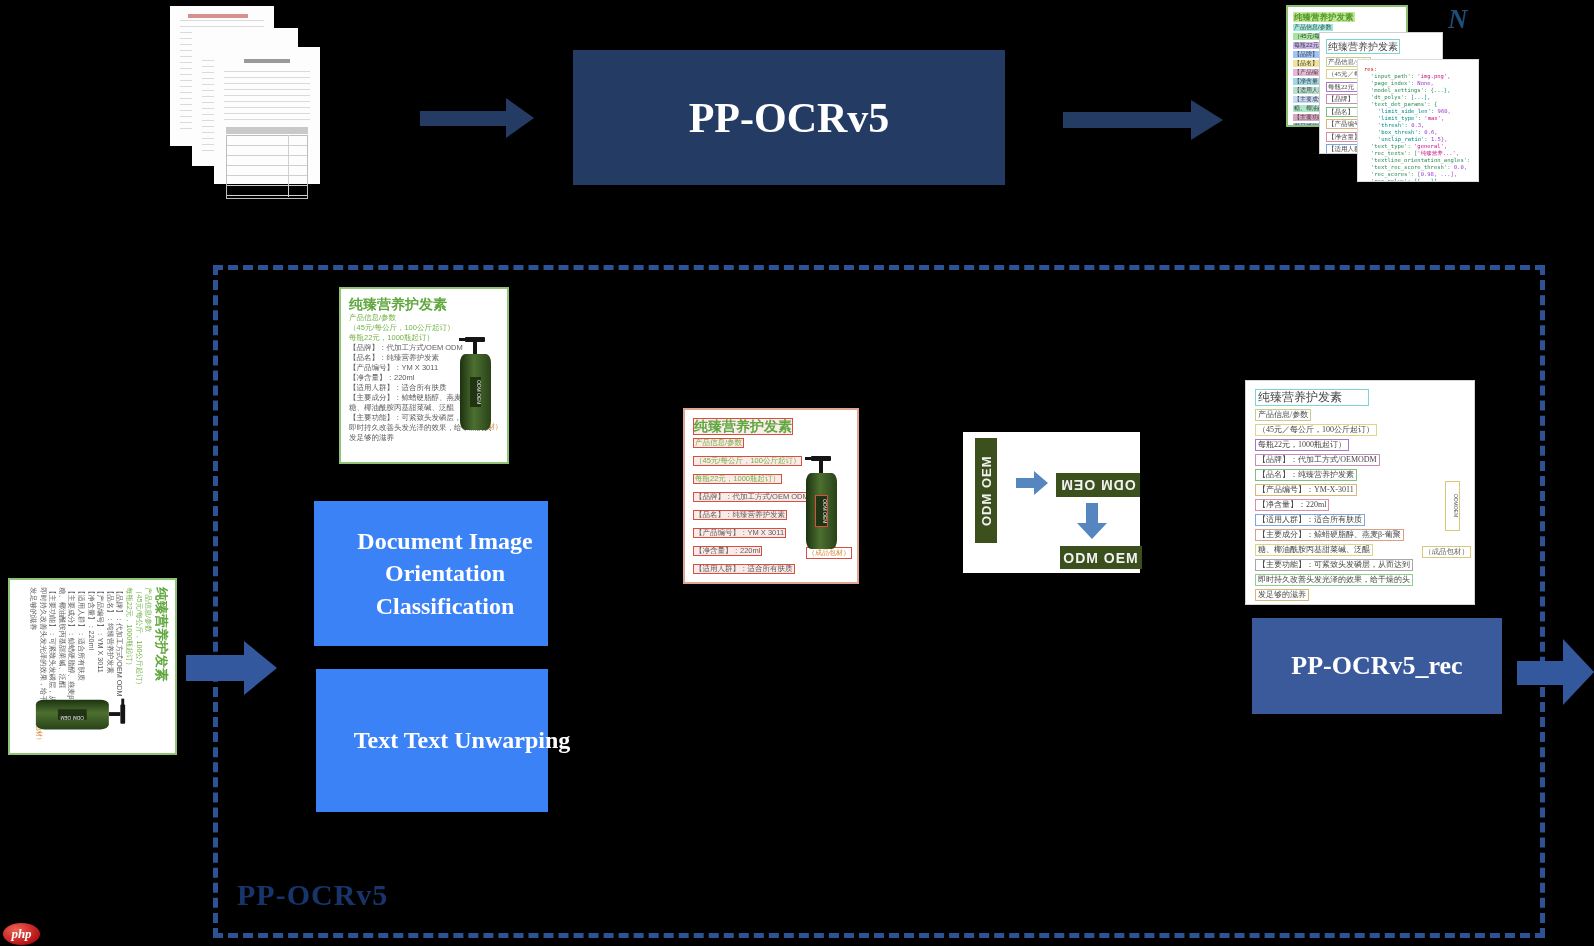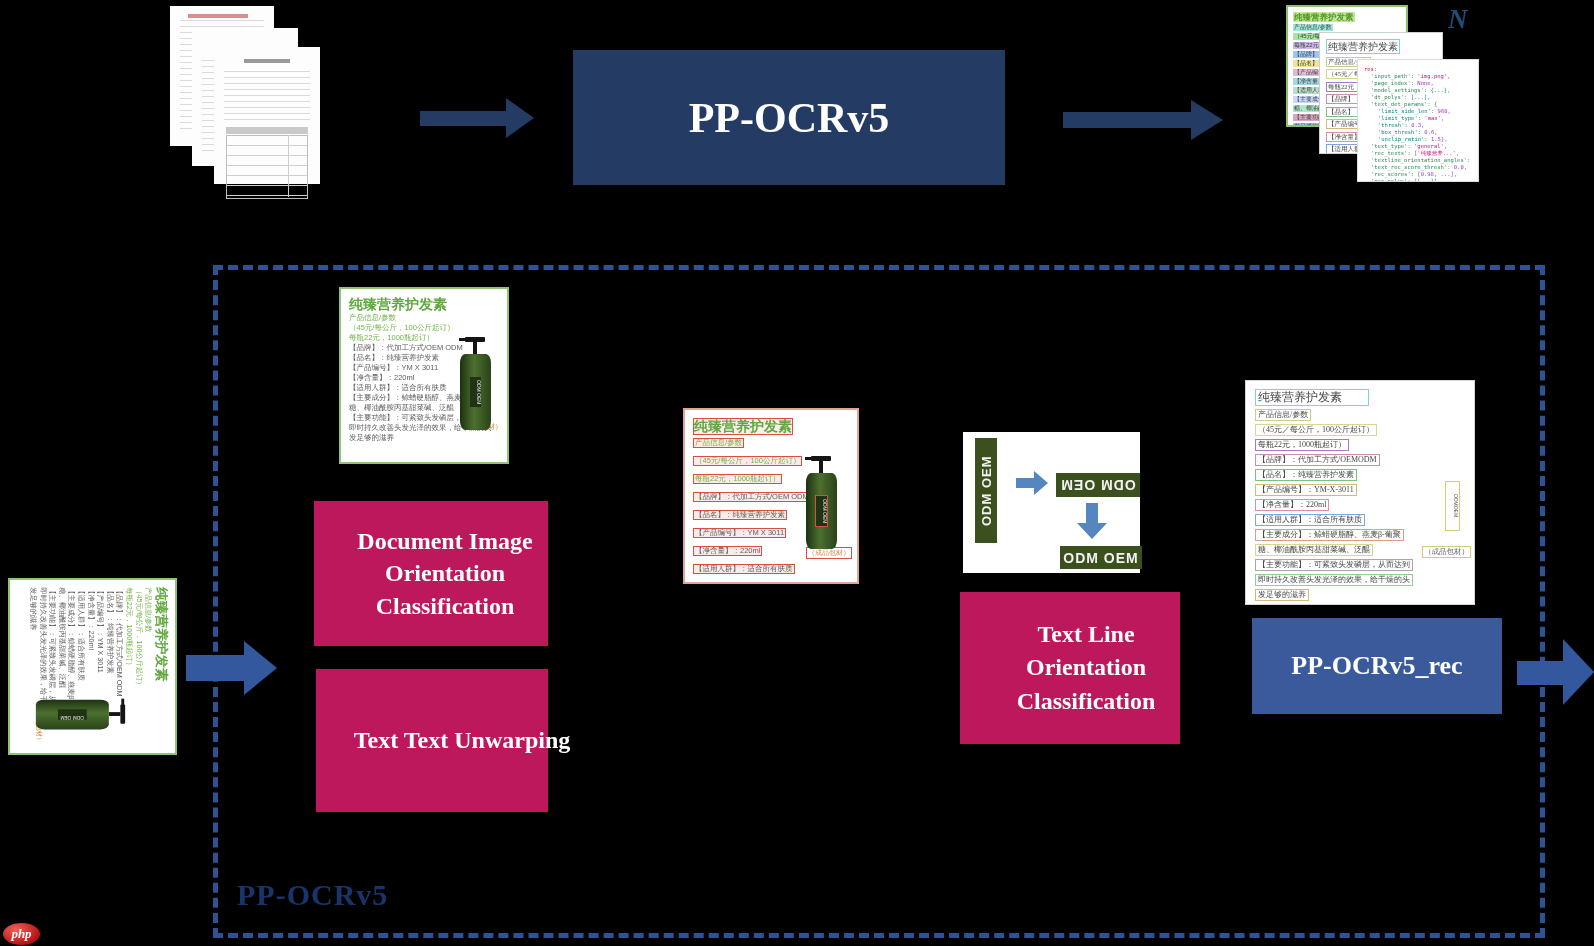--- a/index.html
+++ b/index.html
@@ -18,21 +18,21 @@
   .page .red-head{position:absolute;left:18px;top:8px;height:4px;width:60px;background:#d98f8f;}
   .page .gray-title{position:absolute;left:50%;top:22px;transform:translateX(-50%);height:4px;width:46px;background:#9a9a9a;}
   .page .tbl{position:absolute;left:12px;right:12px;top:88px;height:62px;border:1px solid #bdbdbd;
     background:repeating-linear-gradient(180deg,transparent 0 9px,#cfcfcf 9px 10px);}
   .page .tbl-head{position:absolute;left:12px;right:12px;top:80px;height:7px;background:#c9c9c9;}
   .page .tbl-col{position:absolute;top:88px;height:62px;left:70%;width:1px;background:#cfcfcf;}
 
   
   .navy{background:#243B63;}
   .blue-box{background:#3A5A9B;}
-  .gray-box{background:#be185d;}
+  .gray-box{background:#3b82f6;}
   .box-label{color:#fff;display:flex;align-items:center;justify-content:center;text-align:center;
     width:100%;height:100%;font-family:"Liberation Serif",serif;font-weight:bold;}
   .bar{position:absolute;}
   .tri-r{position:absolute;width:0;height:0;}
 
   
   #dashed-box{left:213px;top:265px;width:1332px;height:673px;border:5px dashed #2E5395;box-sizing:border-box;}
   #pipeline-label{left:237px;top:878px;font-size:30px;color:#17356B;letter-spacing:1px;}
 
   
@@ -287,23 +287,20 @@
   <div class="abs" id="odm-card">
     <div class="abs odm-strip odm-vert" style="left:12px;top:6px;width:22px;height:105px;">ODM OEM</div>
     <div class="bar" style="left:53px;top:46px;width:18px;height:10px;background:#5586C0;"></div>
     <div class="tri-r" style="left:71px;top:39px;border-top:12px solid transparent;border-bottom:12px solid transparent;border-left:14px solid #5586C0;"></div>
     <div class="abs odm-strip odm-flip" style="left:93px;top:41px;width:84px;height:24px;">ODM OEM</div>
     <div class="bar" style="left:123px;top:71px;width:12px;height:20px;background:#5586C0;"></div>
     <div class="tri-r" style="left:114px;top:91px;border-left:15px solid transparent;border-right:15px solid transparent;border-top:16px solid #5586C0;"></div>
     <div class="abs odm-strip odm-up" style="left:97px;top:114px;width:82px;height:23px;">ODM OEM</div>
   </div>
 
-  <div class="abs gray-box" style="left:960px;top:592px;width:220px;height:152px;">
-    <div class="box-label" style="font-size:24px;line-height:1.38;padding:0 16px;">Text Line Orientation Classification</div>
-  </div>
 
   <div class="abs" id="rec-card">
     <div class="rlist">
         <span class="rline" style="border-color: rgb(127, 212, 212);">纯臻营养护发素</span>
         <span class="rline" style="border-color: rgb(199, 204, 143);">产品信息/参数</span>
         <span class="rline" style="border-color: rgb(220, 214, 138);">（45元／每公斤，100公斤起订）</span>
         <span class="rline" style="border-color: rgb(166, 120, 200);">每瓶22元，1000瓶起订）</span>
         <span class="rline" style="border-color: rgb(196, 143, 176);">【品牌】：代加工方式/OEMODM</span>
         <span class="rline" style="border-color: rgb(127, 191, 127);">【品名】：纯臻营养护发素</span>
         <span class="rline" style="border-color: rgb(216, 184, 120);">【产品编号】：YM-X-3011</span>

